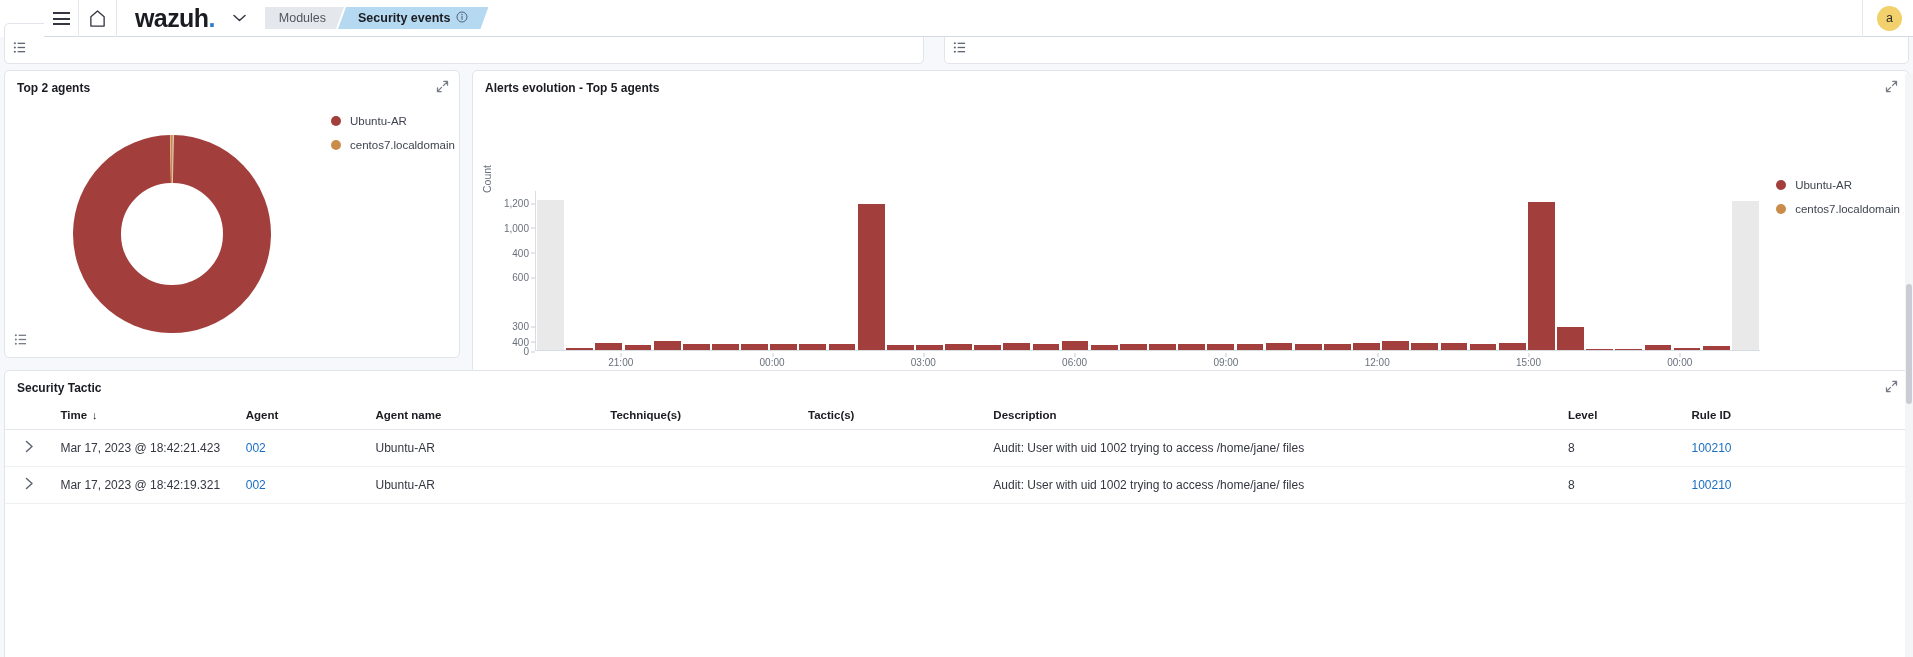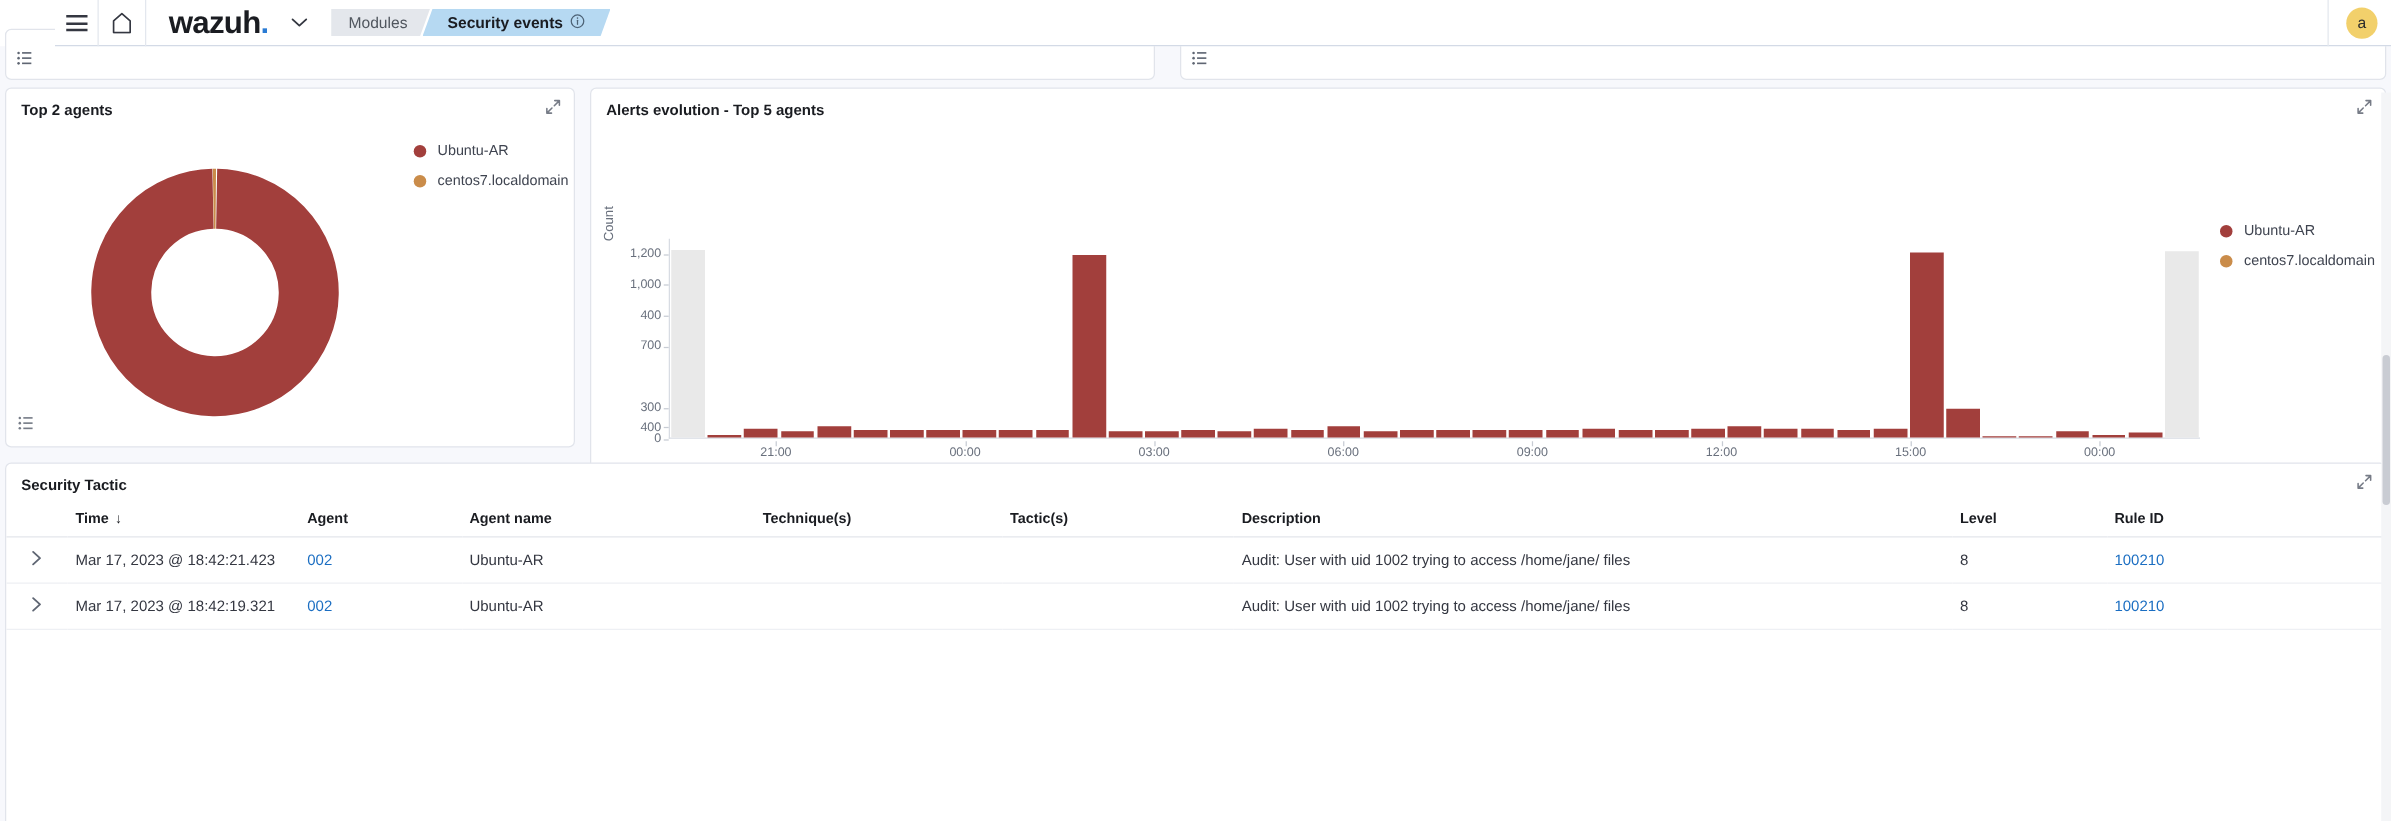--- a/index.html
+++ b/index.html
@@ -353,21 +353,21 @@
         <path d="M8.4 1.6h4v4M12.4 1.6L8 6M5.6 12.4h-4v-4M1.6 12.4L6 8" stroke-linecap="round" stroke-linejoin="round"></path>
       </svg>
     </span>
 
     <div class="bc">
       <div class="bc-ylabel">Count</div>
       <div class="bc-yticks" id="yticks">
           <div class="bc-ytick" style="top: 160px;">0</div>
           <div class="bc-ytick" style="top: 135.385px;">300</div>
           <div class="bc-ytick" style="top: 110.769px; margin-top: 40px;">400</div>
-          <div class="bc-ytick" style="top: 86.1538px;">700</div>
+          <div class="bc-ytick" style="top: 86.1538px;">600</div>
           <div class="bc-ytick" style="top: 61.5385px;">400</div>
           <div class="bc-ytick" style="top: 36.9231px;">1,000</div>
           <div class="bc-ytick" style="top: 12.3077px;">1,200</div>
         </div>
       <div class="bc-plot" id="bars">
           <div class="bc-bar spacer-bar" style="height: 150.154px;"></div>
           <div class="bc-bar" style="height: 2.46154px;"></div>
           <div class="bc-bar" style="height: 6.76923px;"></div>
           <div class="bc-bar" style="height: 4.92308px;"></div>
           <div class="bc-bar" style="height: 8.61538px;"></div>

